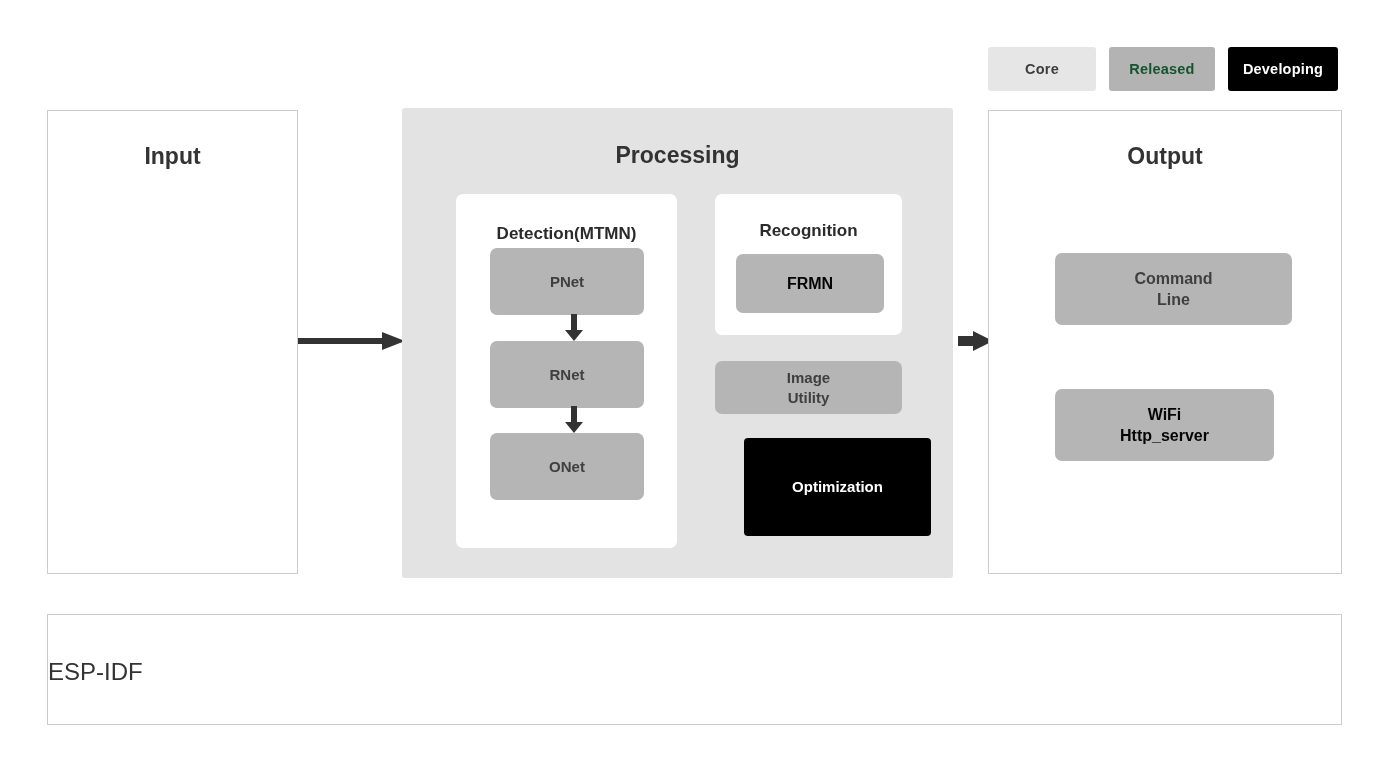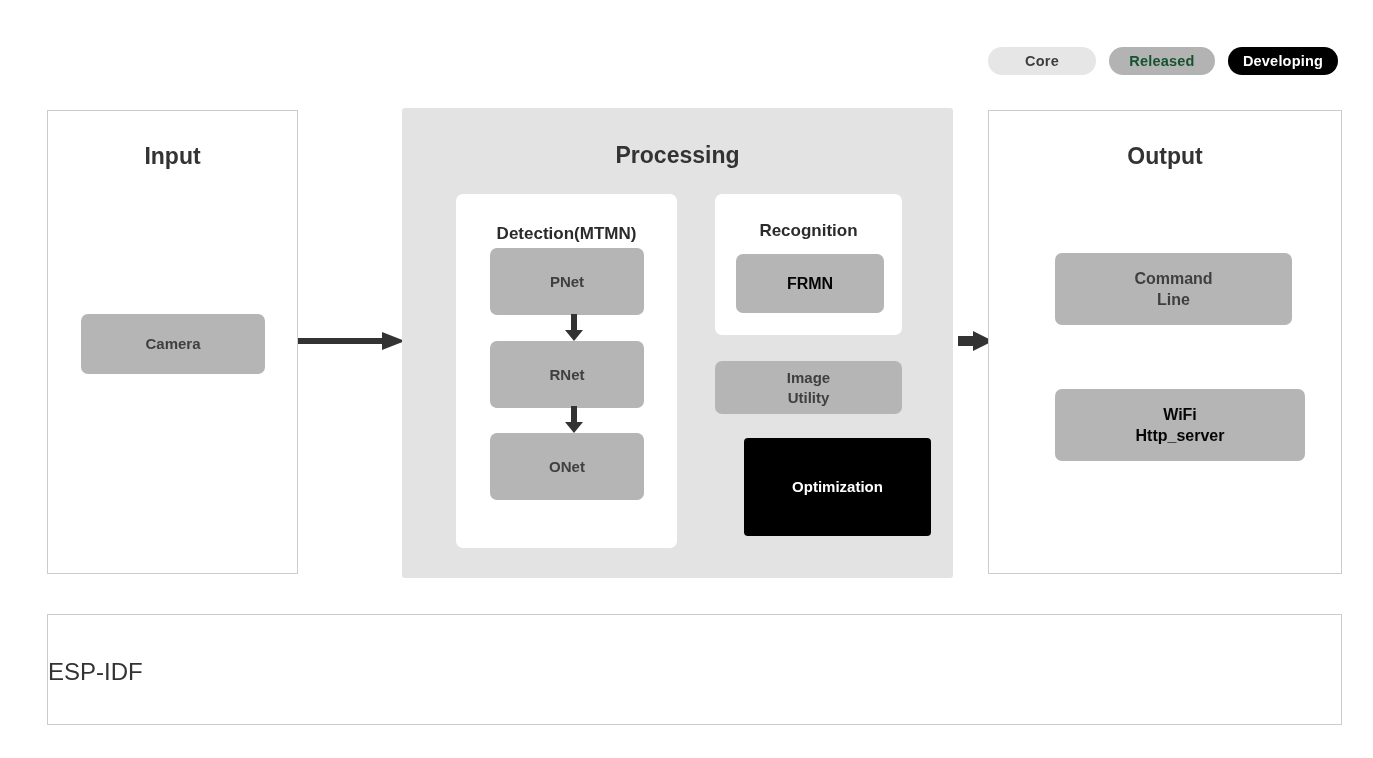--- a/index.html
+++ b/index.html
@@ -24,22 +24,22 @@
   .legend {
     position: absolute;
     top: 47px;
     left: 988px;
     display: flex;
     flex-direction: row;
     align-items: center;
     gap: 13px;
   }
   .legend-chip {
-    height: 28px;
-    border-radius: 14px;
+    height: 44px;
+    border-radius: 3px;
     display: flex;
     align-items: center;
     justify-content: center;
     font-size: 14.5px;
     font-weight: bold;
     letter-spacing: 0.2px;
     box-sizing: border-box;
     padding: 0 22px;
   }
   .chip-core {
@@ -215,21 +215,21 @@
     font-size: 15px;
     border-radius: 4px;
   }
   #node-command-line {
     left: 66px; top: 142px;
     width: 237px; height: 72px;
     font-size: 16px;
   }
   #node-wifi {
     left: 66px; top: 278px;
-    width: 250px; height: 72px;
+    width: 219px; height: 72px;
     font-size: 16px;
   }
 
   
   .arrow-h {
     position: absolute;
     height: 22px;
   }
   .arrow-v {
     position: absolute;
@@ -254,21 +254,20 @@
     <div class="legend-chip chip-released">
       <span>Released</span>
     </div>
     <div class="legend-chip chip-developing">
       <span>Developing</span>
     </div>
   </div>
 
   <div class="panel panel-outline" id="panel-input">
     <div class="panel-title">Input</div>
-    <div class="node node-released" id="node-camera">Camera</div>
   </div>
 
   <div class="arrow-h" id="arrow-input-processing">
     <svg width="108" height="22" viewBox="0 0 108 22">
       <path d="M0 8 L84 8 L84 2 L107 11 L84 20 L84 14 L0 14 Z" fill="#333333"></path>
     </svg>
   </div>
 
   <div class="panel" id="panel-processing">
     <div class="panel-title">Processing</div>

